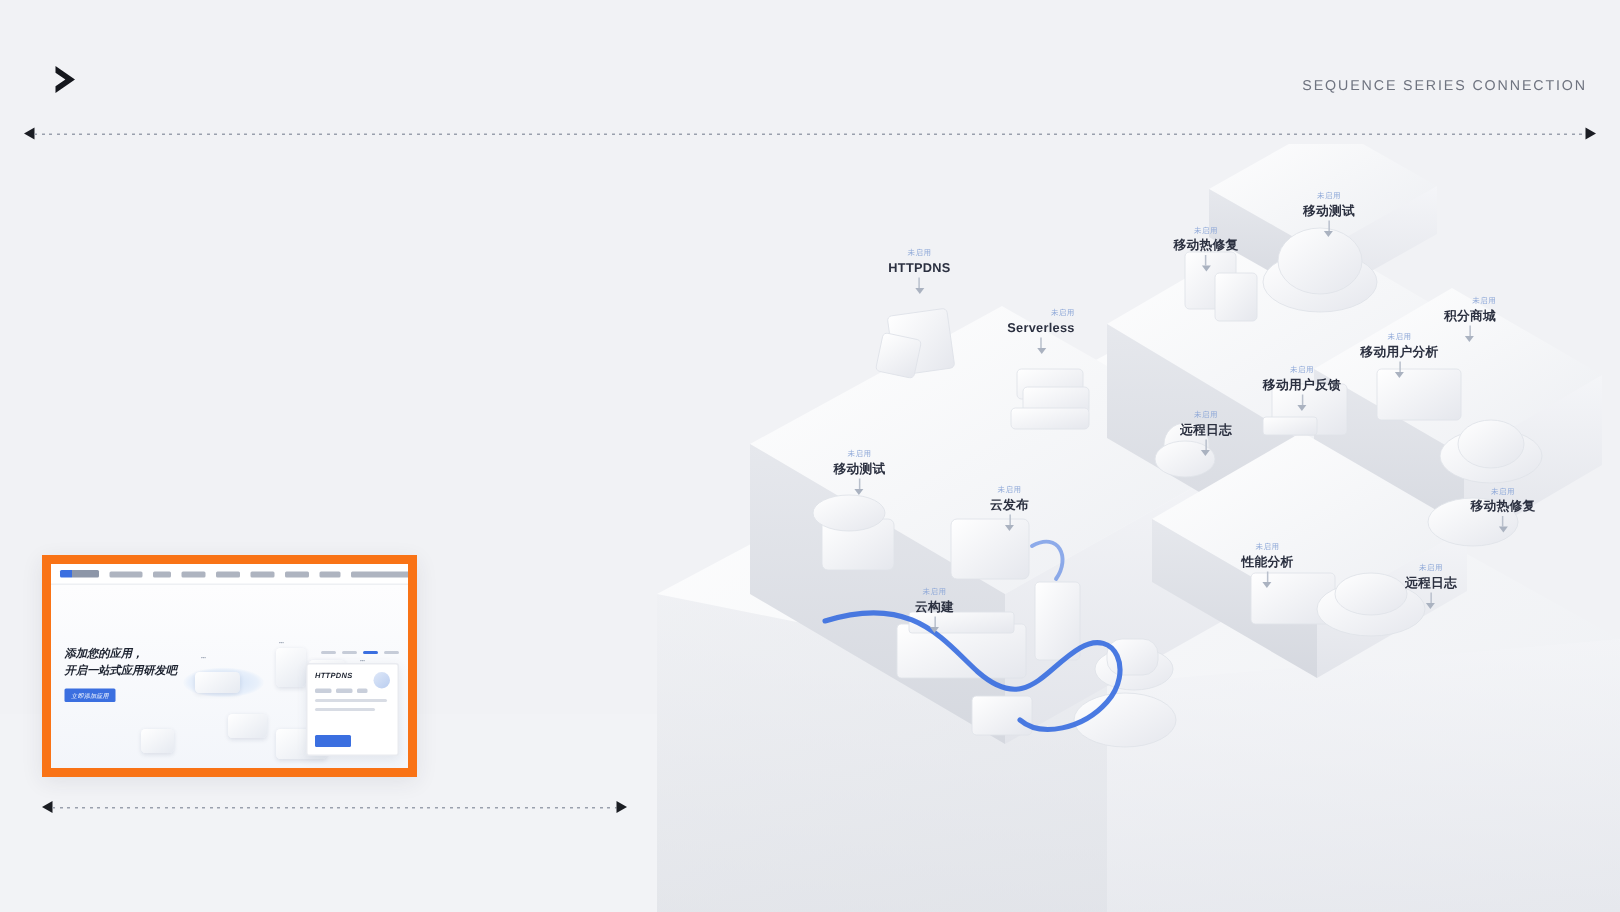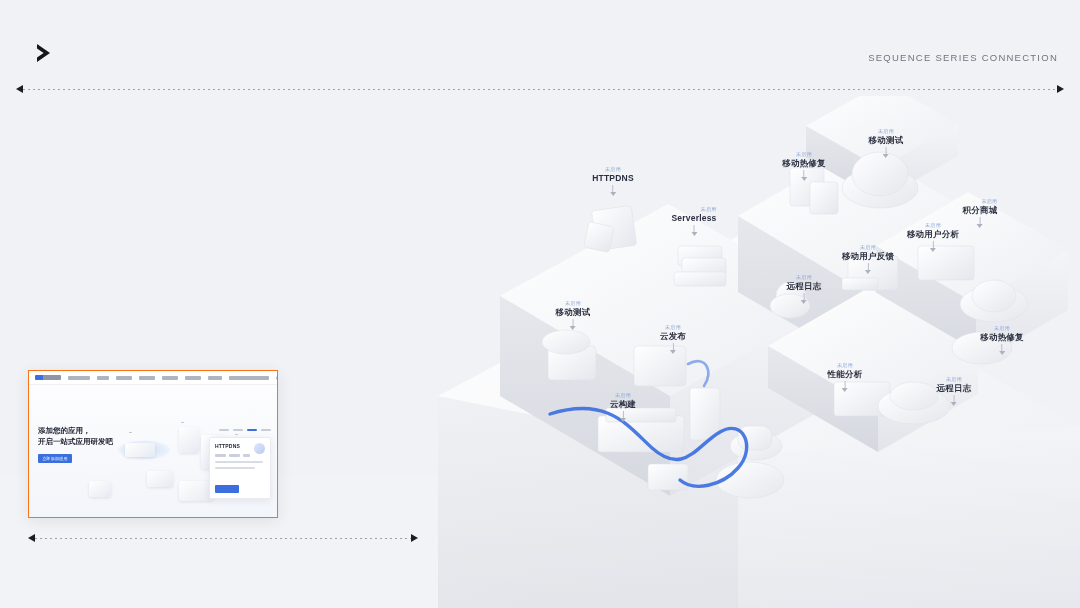--- a/index.html
+++ b/index.html
@@ -47,23 +47,24 @@
     font-size: 11.5px; letter-spacing: 1.15px; line-height: 1.42;
     color: #1e2026; font-weight: 400;
   }
   .caption span { display: block; white-space: nowrap; }
 
   
   .mock {
     position: absolute; left: 28px; top: 370px;
     width: 250px; height: 148px;
     background: #ffffff;
-    border: 1px solid #f97316;
+    border: 6px solid #f97316;
     box-shadow: 0 3px 14px rgba(40,48,70,.09);
     overflow: hidden;
+    font-style: italic;
   }
   .mock-nav {
     height: 14px; display: flex; align-items: center; gap: 7px;
     padding: 0 6px; border-bottom: 1px solid #eef0f3; background: #fff;
   }
   .mock-brand {
     width: 26px; height: 5px; border-radius: 1px;
     background: linear-gradient(90deg,#3b6fe0 0 8px,#8d96a8 8px 100%);
     flex: 0 0 auto;
   }

